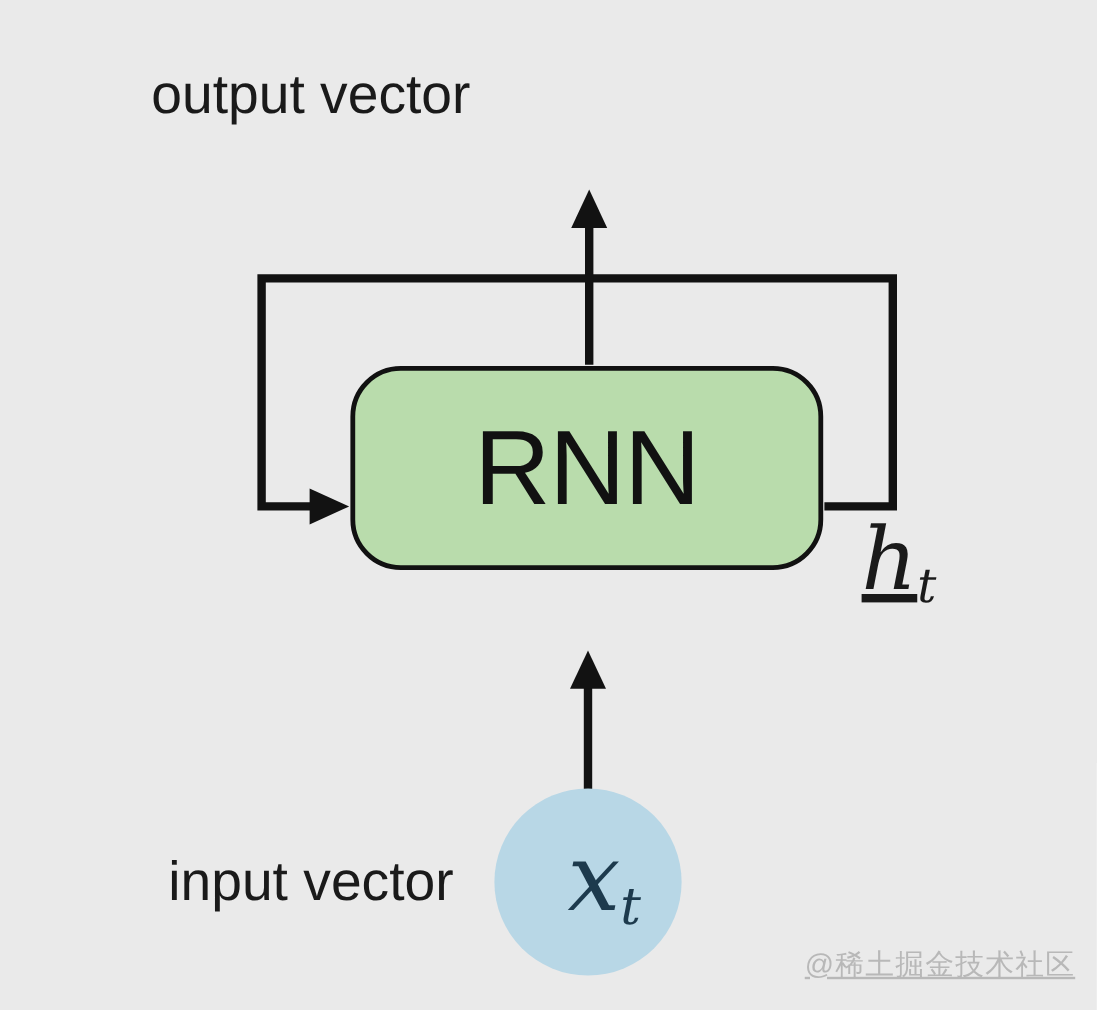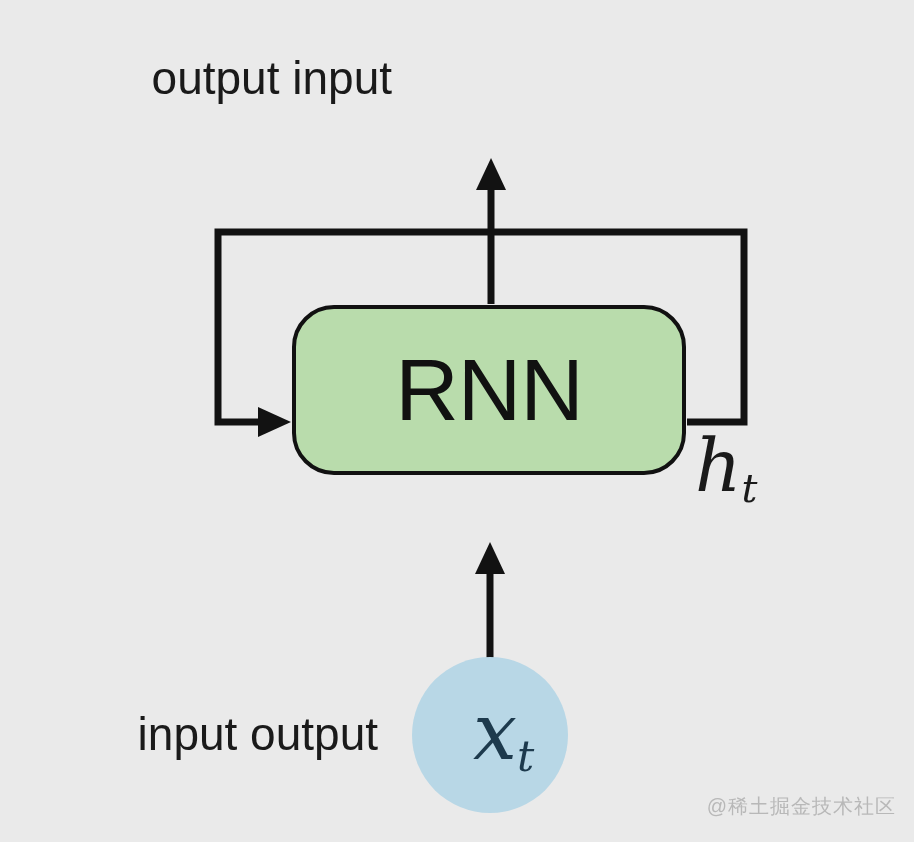--- a/index.html
+++ b/index.html
@@ -84,60 +84,62 @@
     font-size: 46px;
     color: var(--label-color, #1a1a1a);
     line-height: 1.15;
     white-space: nowrap;
   }
   .output-label { top: 52px; width: 392px; }
   .input-label  { top: 708px; width: 378px; }
 
   .hidden-label {
     position: absolute;
-    left: 695px; top: 430px;
+    left: 718px; top: 430px;
     font-size: 72px;
     color: var(--hidden-symbol-color, #1a1a1a);
+    text-decoration: underline;
   }
 
   .watermark {
     position: absolute;
     right: 18px; bottom: 22px;
-    font-size: 20px;
+    font-size: 24px;
     letter-spacing: 1px;
     color: var(--watermark-color, #b8b8b8);
+    text-decoration: underline;
   }
 </style>
 </head>
 <body>
 
 <div class="canvas">
 
   <svg class="wires" viewBox="0 0 914 842">
 
     <path class="wire" d="M 687 422 L 744 422 L 744 232 L 218 232 L 218 422 L 262 422"></path>
     <polygon class="head" points="291,422 258,407 258,437"></polygon>
 
     <line class="wire" x1="491" y1="304" x2="491" y2="186"></line>
     <polygon class="head" points="491,158 476,190 506,190"></polygon>
 
     <line class="wire" x1="490" y1="660" x2="490" y2="570"></line>
     <polygon class="head" points="490,542 475,574 505,574"></polygon>
   </svg>
 
-  <div class="side-label output-label">output input</div>
+  <div class="side-label output-label">output vector</div>
 
 
   <div class="rnn-box">
     <span class="rnn-text">RNN</span>
   </div>
 
   <div class="math hidden-label"><span>h</span><sub>t</sub></div>
 
   <div class="node-circle input-circle">
     <span class="math input-symbol"><span>x</span><sub>t</sub></span>
   </div>
 
-  <div class="side-label input-label">input output</div>
+  <div class="side-label input-label">input vector</div>
 
   <div class="watermark">@稀土掘金技术社区</div>
 
 </div>
 
 </body></html>

